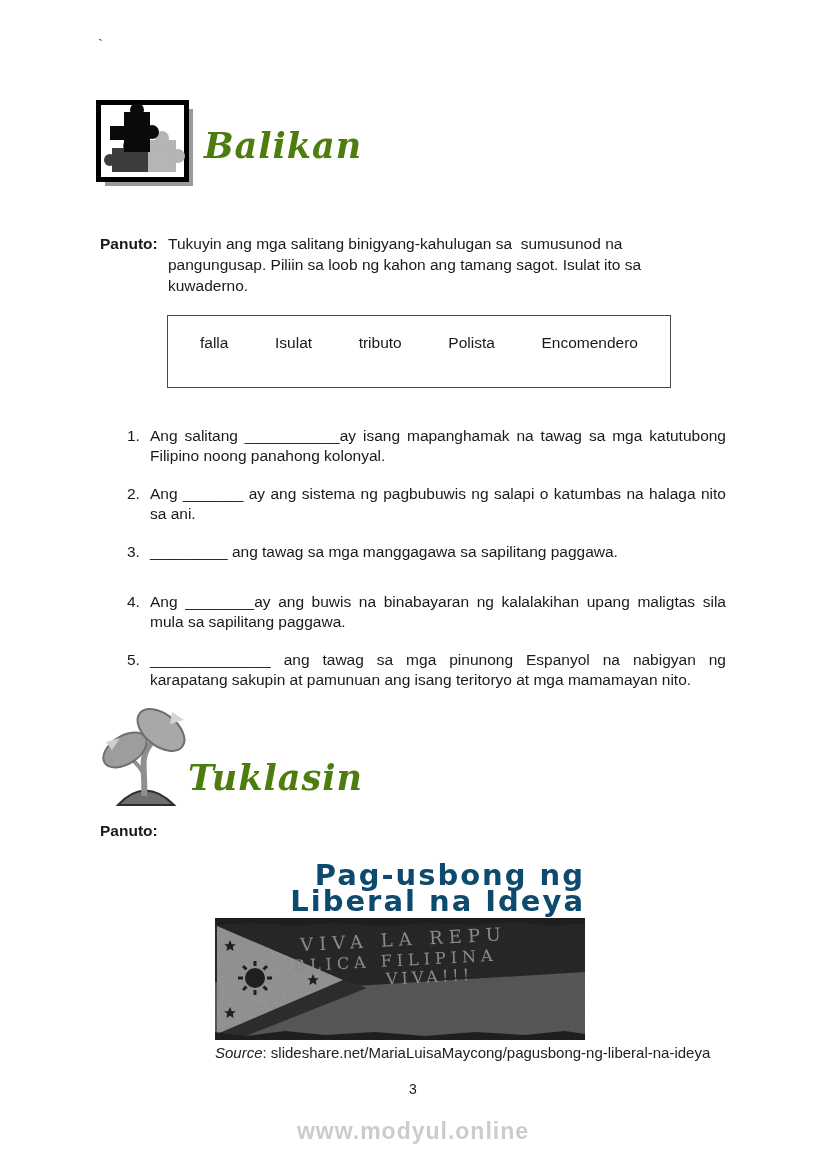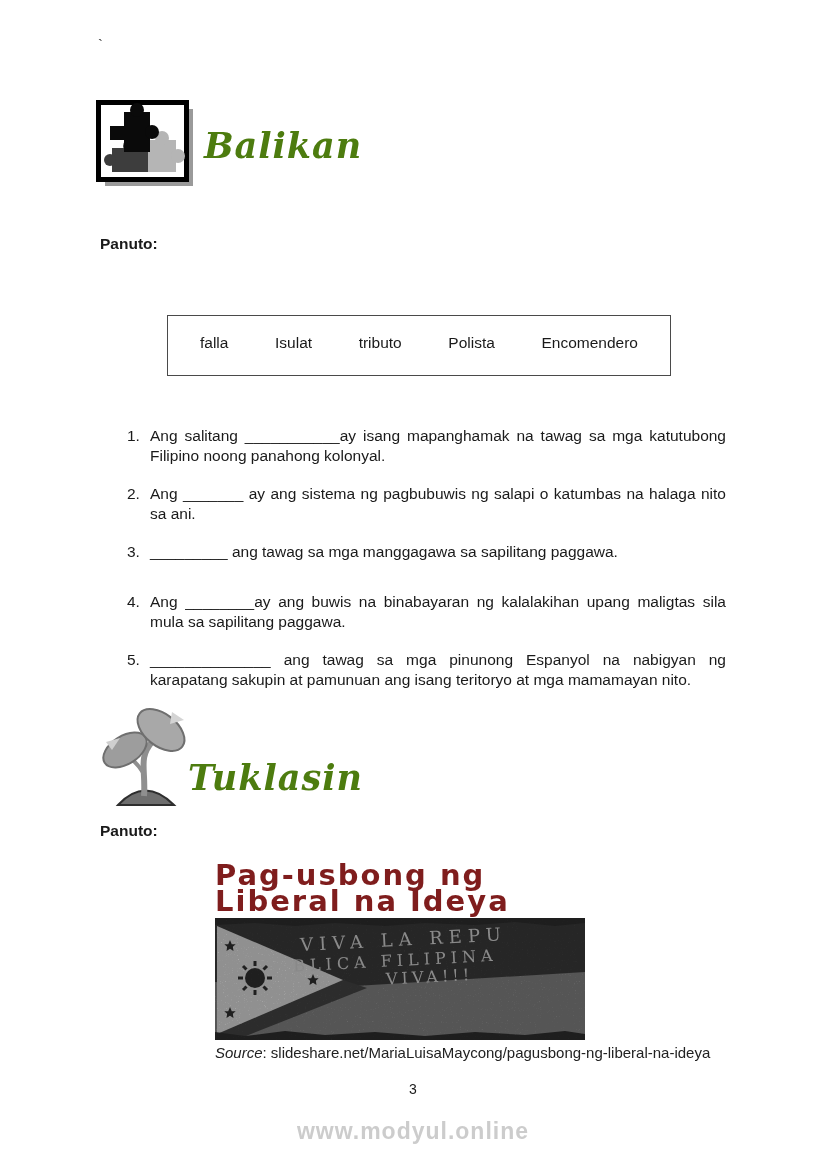--- a/index.html
+++ b/index.html
@@ -19,35 +19,35 @@
   
   .panuto{display:flex;font-size:15.5px;line-height:21px;}
   .panuto .plabel{font-weight:700;flex:0 0 62px;white-space:nowrap;}
   .panuto .ptext{margin-left:6px;}
   #panuto1{left:100px;top:233px;width:630px;}
   #panuto1 .ptext{width:515px;}
   #panuto2{left:100px;top:820px;width:650px;}
   #panuto2 .ptext{width:562px;}
   
   #word-bank{
-    left:167px;top:315px;width:504px;height:61px;border:1px solid #4a4a4a;
+    left:167px;top:315px;width:504px;height:73px;border:1px solid #4a4a4a;
     box-sizing:border-box;display:flex;justify-content:space-between;
     padding:18px 32px 0 32px;font-size:15.5px;
   }
   
   #questions{left:127px;top:426px;width:599px;font-size:15.5px;line-height:20px;}
   .q-item{display:flex;margin-bottom:18px;}
   .q-item.wide-gap{margin-bottom:30px;}
   .q-num{flex:0 0 23px;}
   .q-text{flex:1;text-align:justify;text-align-last:left;}
   
   #figure-title{
-    left:215px;top:862px;width:370px;text-align:left;
+    left:215px;top:862px;width:370px;text-align:right;
     font-family:"DejaVu Sans", sans-serif;font-weight:700;font-size:29px;
-    line-height:26px;letter-spacing:2px;color:#7f1d1d;
+    line-height:26px;letter-spacing:2px;color:#0c4a6e;
   }
   #flag-figure{left:215px;top:918px;width:370px;height:122px;}
   #figure-source{
     left:215px;top:1044px;width:370px;text-align:right;font-size:15px;color:#222;
     white-space:nowrap;
   }
   #figure-source .src-label{font-style:italic;}
   #page-number{left:0;top:1081px;width:826px;text-align:center;font-size:14px;}
   #watermark{
     left:0;top:1118px;width:826px;text-align:center;font-size:23px;
@@ -78,20 +78,21 @@
       <rect x="28" y="12" width="26" height="40"></rect>
       <circle cx="41" cy="10" r="7"></circle>
       <circle cx="56" cy="32" r="7"></circle>
       <rect x="14" y="26" width="16" height="14"></rect>
     </g>
   </svg>
   <div class="abs big-heading" id="balikan-heading">Balikan</div>
 
   <div class="abs panuto" id="panuto1">
     <span class="plabel">Panuto:</span>
+    <span class="ptext">Tukuyin ang mga salitang binigyang-kahulugan sa &nbsp;sumusunod na pangungusap. Piliin sa loob ng kahon ang tamang sagot. Isulat ito sa kuwaderno.</span>
   </div>
 
   <div class="abs" id="word-bank">
     <span>falla</span>
     <span>Isulat</span>
     <span>tributo</span>
     <span>Polista</span>
     <span>Encomendero</span>
   </div>
 

